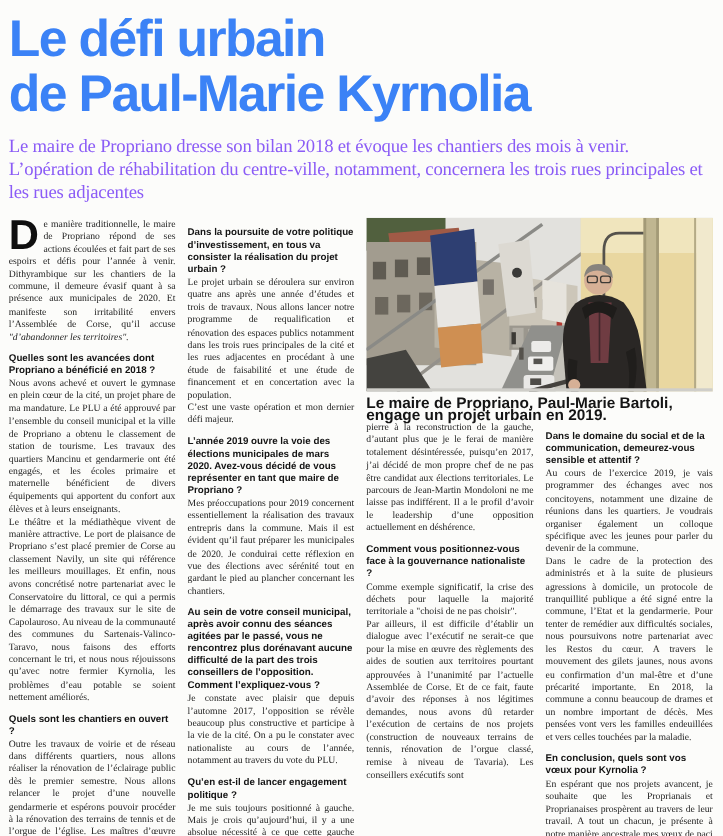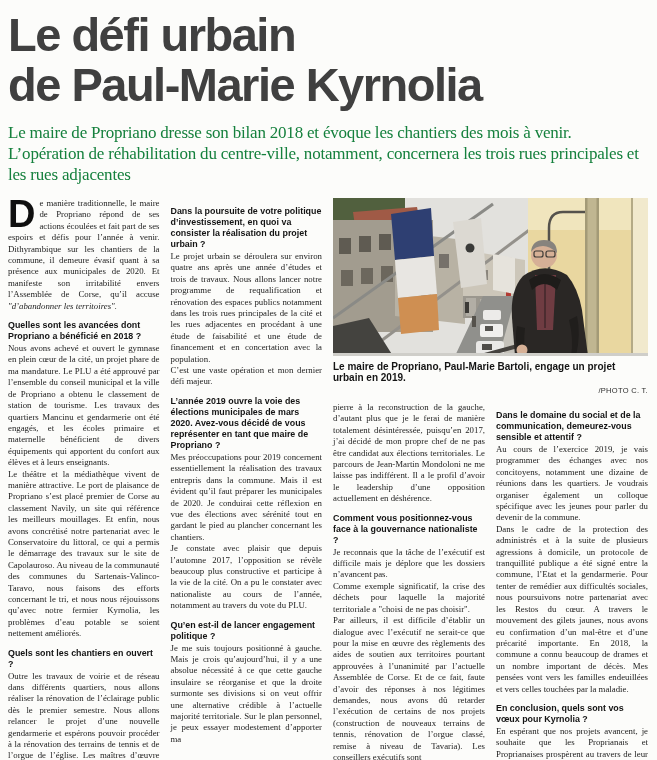--- a/index.html
+++ b/index.html
@@ -11,29 +11,29 @@
     overflow:hidden;
   }
   .page { padding:6px 9px 0 8px; width:657px; height:760px; }
 
   .headline {
     font-family:"Liberation Sans", sans-serif;
     font-weight:bold;
     font-size:47px;
     line-height:50px;
     letter-spacing:-1.5px;
-    color:#404040;
+    color:#3b82f6;
     margin:4px 0 12px;
   }
   .headline span { display:block; }
 
   .standfirst {
     font-size:17px;
     line-height:21px;
-    color:#15803d;
+    color:#8b5cf6;
     margin:0 0 13px;
     letter-spacing:-0.2px;
   }
 
   .body-grid { display:flex; gap:11px; }
   .col {
     width:152px;
     font-size:8.8px;
     line-height:11.4px;
     text-align:justify;
@@ -61,21 +61,21 @@
   }
   .it { font-style:italic; }
 
   .right-half { width:315px; }
   .photo-fig { margin:0; }
   .photo-frame { width:315px; height:158px; background:#e2e1dd; overflow:hidden; }
   svg { display:block; }
   .caption {
     font-family:"Liberation Sans", sans-serif;
     font-weight:bold;
-    font-size:10px;
+    font-size:14px;
     line-height:11px;
     margin-top:5px;
     color:#141414;
   }
   .credit {
     font-family:"Liberation Sans", sans-serif;
     font-size:7.5px;
     letter-spacing:0.3px;
     color:#2b2b2b;
     text-align:right;
@@ -100,25 +100,26 @@
     <div class="col">
         <p class="intro"><span class="dropcap">D</span>e manière traditionnelle, le maire de Propriano répond de ses actions écoulées et fait part de ses espoirs et défis pour l’année à venir. Dithyrambique sur les chantiers de la commune, il demeure évasif quant à sa présence aux municipales de 2020. Et manifeste son irritabilité envers l’Assemblée de Corse, qu’il accuse <span class="it">"d’abandonner les territoires".</span></p>
         <p class="question">Quelles sont les avancées dont Propriano a bénéficié en 2018 ?</p>
         <p class="answer">Nous avons achevé et ouvert le gymnase en plein cœur de la cité, un projet phare de ma mandature. Le PLU a été approuvé par l’ensemble du conseil municipal et la ville de Propriano a obtenu le classement de station de tourisme. Les travaux des quartiers Mancinu et gendarmerie ont été engagés, et les écoles primaire et maternelle bénéficient de divers équipements qui apportent du confort aux élèves et à leurs enseignants.</p>
         <p class="answer">Le théâtre et la médiathèque vivent de manière attractive. Le port de plaisance de Propriano s’est placé premier de Corse au classement Navily, un site qui référence les meilleurs mouillages. Et enfin, nous avons concrétisé notre partenariat avec le Conservatoire du littoral, ce qui a permis le démarrage des travaux sur le site de Capolauroso. Au niveau de la communauté des communes du Sartenais-Valinco-Taravo, nous faisons des efforts concernant le tri, et nous nous réjouissons qu’avec notre fermier Kyrnolia, les problèmes d’eau potable se soient nettement améliorés.</p>
         <p class="question">Quels sont les chantiers en ouvert ?</p>
         <p class="answer">Outre les travaux de voirie et de réseau dans différents quartiers, nous allons réaliser la rénovation de l’éclairage public dès le premier semestre. Nous allons relancer le projet d’une nouvelle gendarmerie et espérons pouvoir procéder à la rénovation des terrains de tennis et de l’orgue de l’église. Les maîtres d’œuvre sont désignés pour la construction de la gare routière et du boulodrome couverts. Nous ne pourrons concrétiser</p>
       </div>
 
     <div class="col">
-        <p class="question">Dans la poursuite de votre politique d’investissement, en quoi va consister la réalisation du projet urbain ?</p>
+        <p class="question">Dans la poursuite de votre politique d’investissement, en tous va consister la réalisation du projet urbain ?</p>
         <p class="answer">Le projet urbain se déroulera sur environ quatre ans après une année d’études et trois de travaux. Nous allons lancer notre programme de requalification et rénovation des espaces publics notamment dans les trois rues principales de la cité et les rues adjacentes en procédant à une étude de faisabilité et une étude de financement et en concertation avec la population.</p>
         <p class="answer">C’est une vaste opération et mon dernier défi majeur.</p>
         <p class="question">L’année 2019 ouvre la voie des élections municipales de mars 2020. Avez-vous décidé de vous représenter en tant que maire de Propriano ?</p>
         <p class="answer">Mes préoccupations pour 2019 concernent essentiellement la réalisation des travaux entrepris dans la commune. Mais il est évident qu’il faut préparer les municipales de 2020. Je conduirai cette réflexion en vue des élections avec sérénité tout en gardant le pied au plancher concernant les chantiers.</p>
+        <p class="question">Au sein de votre conseil municipal, après avoir connu des séances agitées par le passé, vous ne rencontrez plus dorénavant aucune difficulté de la part des trois conseillers de l’opposition. Comment l’expliquez-vous ?</p>
         <p class="answer">Je constate avec plaisir que depuis l’automne 2017, l’opposition se révèle beaucoup plus constructive et participe à la vie de la cité. On a pu le constater avec nationaliste au cours de l’année, notamment au travers du vote du PLU.</p>
         <p class="question">Qu’en est-il de lancer engagement politique ?</p>
         <p class="answer">Je me suis toujours positionné à gauche. Mais je crois qu’aujourd’hui, il y a une absolue nécessité à ce que cette gauche insulaire se réorganise et que la droite surmonte ses divisions si on veut offrir une alternative crédible à l’actuelle majorité territoriale. Sur le plan personnel, je peux essayer modestement d’apporter ma</p>
       </div>
 
     <div class="right-half">
       <figure class="photo-fig">
         <div class="photo-frame">
           <svg width="315" height="158" viewBox="0 0 315 158" xmlns="http://www.w3.org/2000/svg">
 
@@ -206,28 +207,26 @@
               <path d="M186,158 Q181,140 184,128 L192,130 Q190,146 193,158 Z" fill="#201e1c"></path>
               <circle cx="189" cy="152" r="5.5" fill="#d6b096"></circle>
               <path d="M243,158 Q248,136 244,118 L236,122 Q241,142 238,158 Z" fill="#201e1c"></path>
             </g>
 
             <rect x="0" y="155" width="315" height="3" fill="#cfcec9"></rect>
           </svg>
         </div>
         <figcaption>
           <div class="caption">Le maire de Propriano, Paul-Marie Bartoli, engage un projet urbain en 2019.</div>
-          <div class="credit">/PHOTO C. T.</div>
         </figcaption>
       </figure>
       <div class="right-cols">
         <div class="col">
             <p class="answer">pierre à la reconstruction de la gauche, d’autant plus que je le ferai de manière totalement désintéressée, puisqu’en 2017, j’ai décidé de mon propre chef de ne pas être candidat aux élections territoriales. Le parcours de Jean-Martin Mondoloni ne me laisse pas indifférent. Il a le profil d’avoir le leadership d’une opposition actuellement en déshérence.</p>
             <p class="question">Comment vous positionnez-vous face à la gouvernance nationaliste ?</p>
-            <p class="answer">Je reconnais que la tâche de l’exécutif est difficile mais je déplore que les dossiers n’avancent pas.</p>
             <p class="answer">Comme exemple significatif, la crise des déchets pour laquelle la majorité territoriale a "choisi de ne pas choisir".</p>
             <p class="answer">Par ailleurs, il est difficile d’établir un dialogue avec l’exécutif ne serait-ce que pour la mise en œuvre des règlements des aides de soutien aux territoires pourtant approuvées à l’unanimité par l’actuelle Assemblée de Corse. Et de ce fait, faute d’avoir des réponses à nos légitimes demandes, nous avons dû retarder l’exécution de certains de nos projets (construction de nouveaux terrains de tennis, rénovation de l’orgue classé, remise à niveau de Tavaria). Les conseillers exécutifs sont</p>
           </div>
         <div class="col">
             <p class="question">Dans le domaine du social et de la communication, demeurez-vous sensible et attentif ?</p>
             <p class="answer">Au cours de l’exercice 2019, je vais programmer des échanges avec nos concitoyens, notamment une dizaine de réunions dans les quartiers. Je voudrais organiser également un colloque spécifique avec les jeunes pour parler du devenir de la commune.</p>
             <p class="answer">Dans le cadre de la protection des administrés et à la suite de plusieurs agressions à domicile, un protocole de tranquillité publique a été signé entre la commune, l’Etat et la gendarmerie. Pour tenter de remédier aux difficultés sociales, nous poursuivons notre partenariat avec les Restos du cœur. A travers le mouvement des gilets jaunes, nous avons eu confirmation d’un mal-être et d’une précarité importante. En 2018, la commune a connu beaucoup de drames et un nombre important de décès. Mes pensées vont vers les familles endeuillées et vers celles touchées par la maladie.</p>
             <p class="question">En conclusion, quels sont vos vœux pour Kyrnolia ?</p>
             <p class="answer">En espérant que nos projets avancent, je souhaite que les Proprianais et Proprianaises prospèrent au travers de leur travail. A tout un chacun, je présente à notre manière ancestrale mes vœux de paci è saluta.</p>
           </div>

